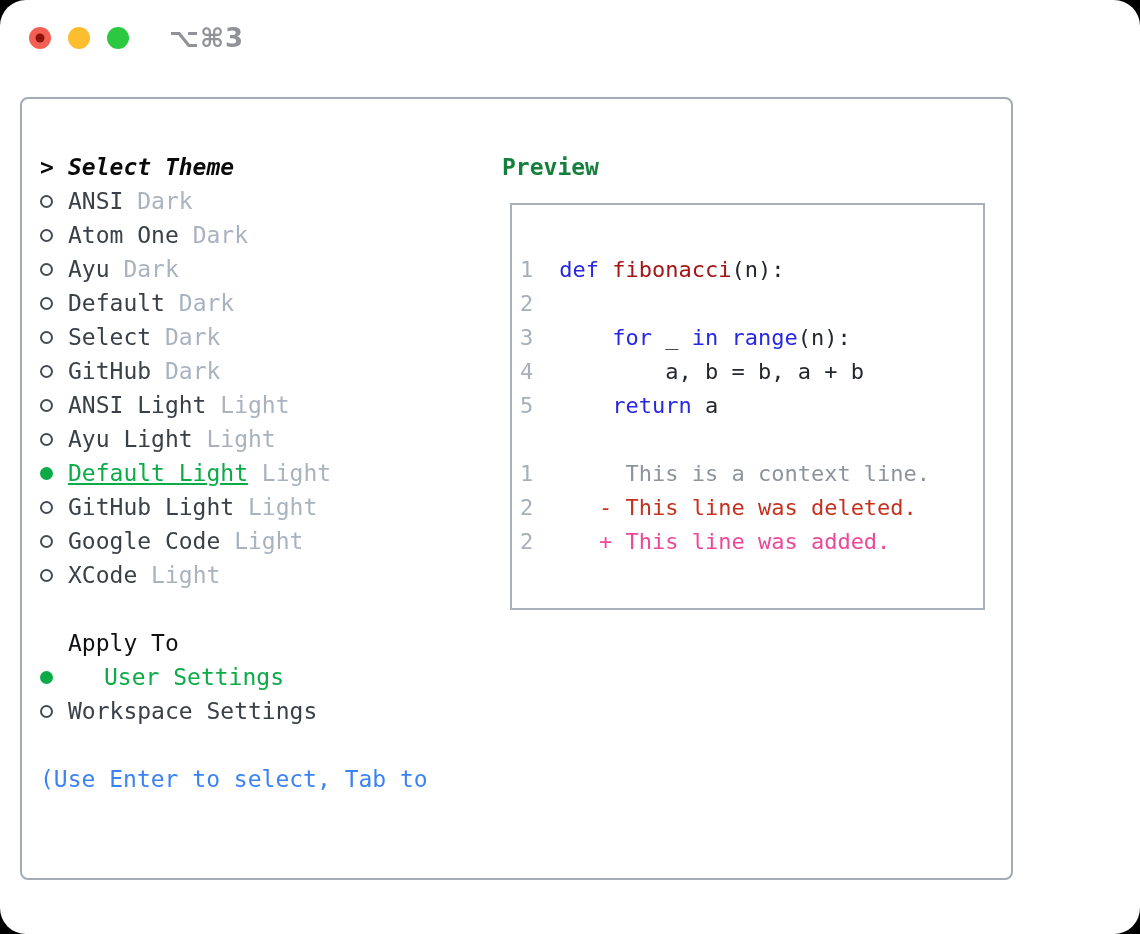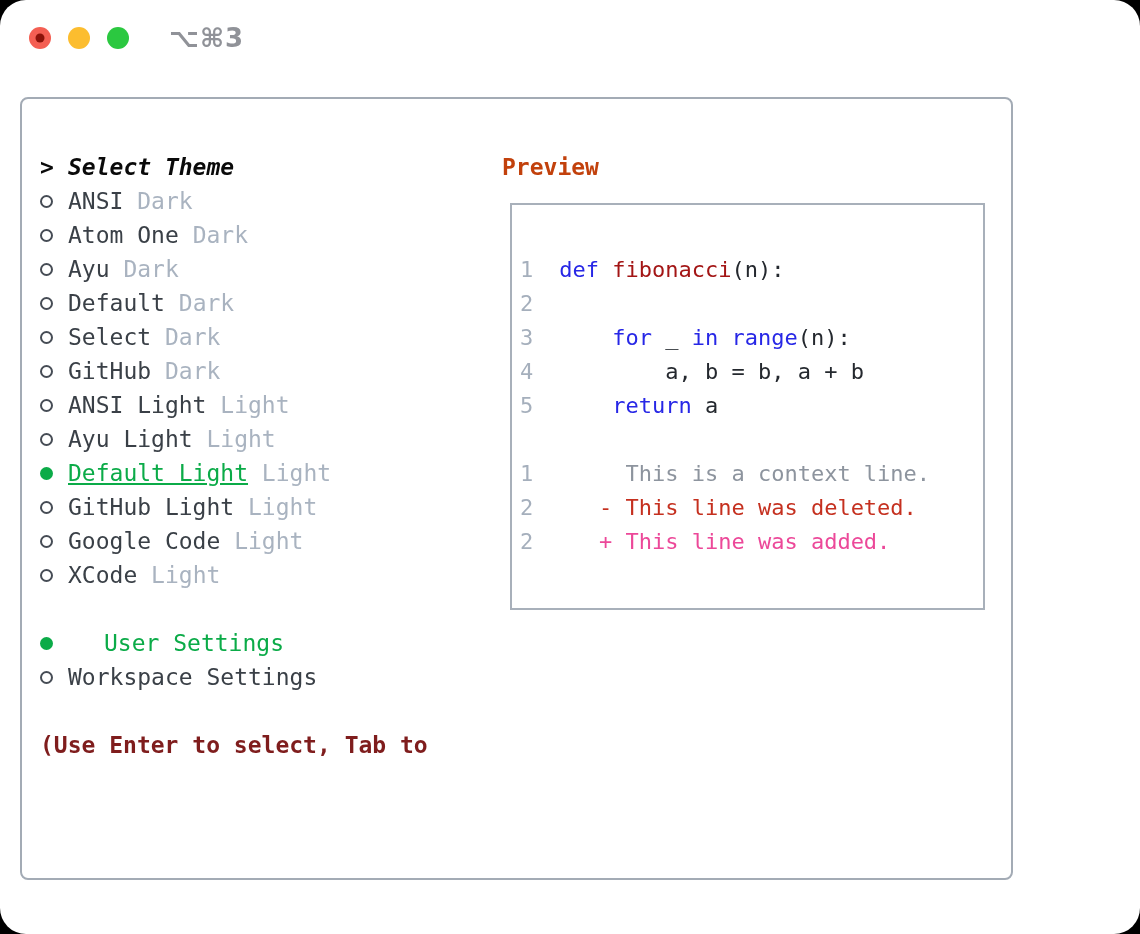--- a/index.html
+++ b/index.html
@@ -51,28 +51,28 @@
   .radio{
     width:13px;height:13px;border-radius:50%;
     border:2px solid #464c55;box-sizing:border-box;
   }
   .radio.sel{border:none;background:#0bab48;}
   .title{color:#0a0a0a;font-weight:bold;font-style:italic;}
   .apply-title{color:#0f1114;}
   .iname{color:#3a4047;text-align:center;}
   .itag{color:#a9b3c0;margin-left:1ch;}
   .theme-row.sel .iname{color:#0bab48;text-decoration:underline;}
-  .hint{color:#7f1d1d;font-weight:bold;}
+  .hint{color:#3b82f6;}
   .opt-label{color:#3a4047;}
   .apply-row.sel .opt-label{color:#0bab48;margin-left:36px;}
   
   .previewcol{position:absolute;left:480px;top:51px;}
   .preview-title{
     height:34px;line-height:34px;
-    color:#c2410c;font-weight:bold;font-size:23px;
+    color:#15803d;font-weight:bold;font-size:23px;
   }
   .codebox{
     margin:19px 0 0 8px;
     width:475px;height:407px;box-sizing:border-box;
     border:2px solid #a8b0ba;background:#fff;
     padding:14px 0 0 8px;
     font-size:22px;line-height:34px;
     overflow:hidden;
   }
   .cline{display:flex;height:34px;white-space:pre;color:#24282e;}
@@ -117,20 +117,24 @@
           <div class="row theme-row"><span class="marker"><span class="radio"></span></span><span class="iname">ANSI Light</span><span class="itag">Light</span></div>
           <div class="row theme-row"><span class="marker"><span class="radio"></span></span><span class="iname">Ayu Light</span><span class="itag">Light</span></div>
           <div class="row theme-row sel"><span class="marker"><span class="radio sel"></span></span><span class="iname">Default Light</span><span class="itag">Light</span></div>
           <div class="row theme-row"><span class="marker"><span class="radio"></span></span><span class="iname">GitHub Light</span><span class="itag">Light</span></div>
           <div class="row theme-row"><span class="marker"><span class="radio"></span></span><span class="iname">Google Code</span><span class="itag">Light</span></div>
           <div class="row theme-row"><span class="marker"><span class="radio"></span></span><span class="iname">XCode</span><span class="itag">Light</span></div>
         </div>
 
       <div class="gap"></div>
 
+      <div class="row">
+        <span class="marker"></span>
+        <span class="apply-title">Apply To</span>
+      </div>
 
       <div id="apply-list">
           <div class="row apply-row sel"><span class="marker"><span class="radio sel"></span></span><span class="opt-label">User Settings</span></div>
           <div class="row apply-row"><span class="marker"><span class="radio"></span></span><span class="opt-label">Workspace Settings</span></div>
         </div>
 
       <div class="gap"></div>
 
       <div class="row hint">(Use Enter to select, Tab to</div>
     </div>

